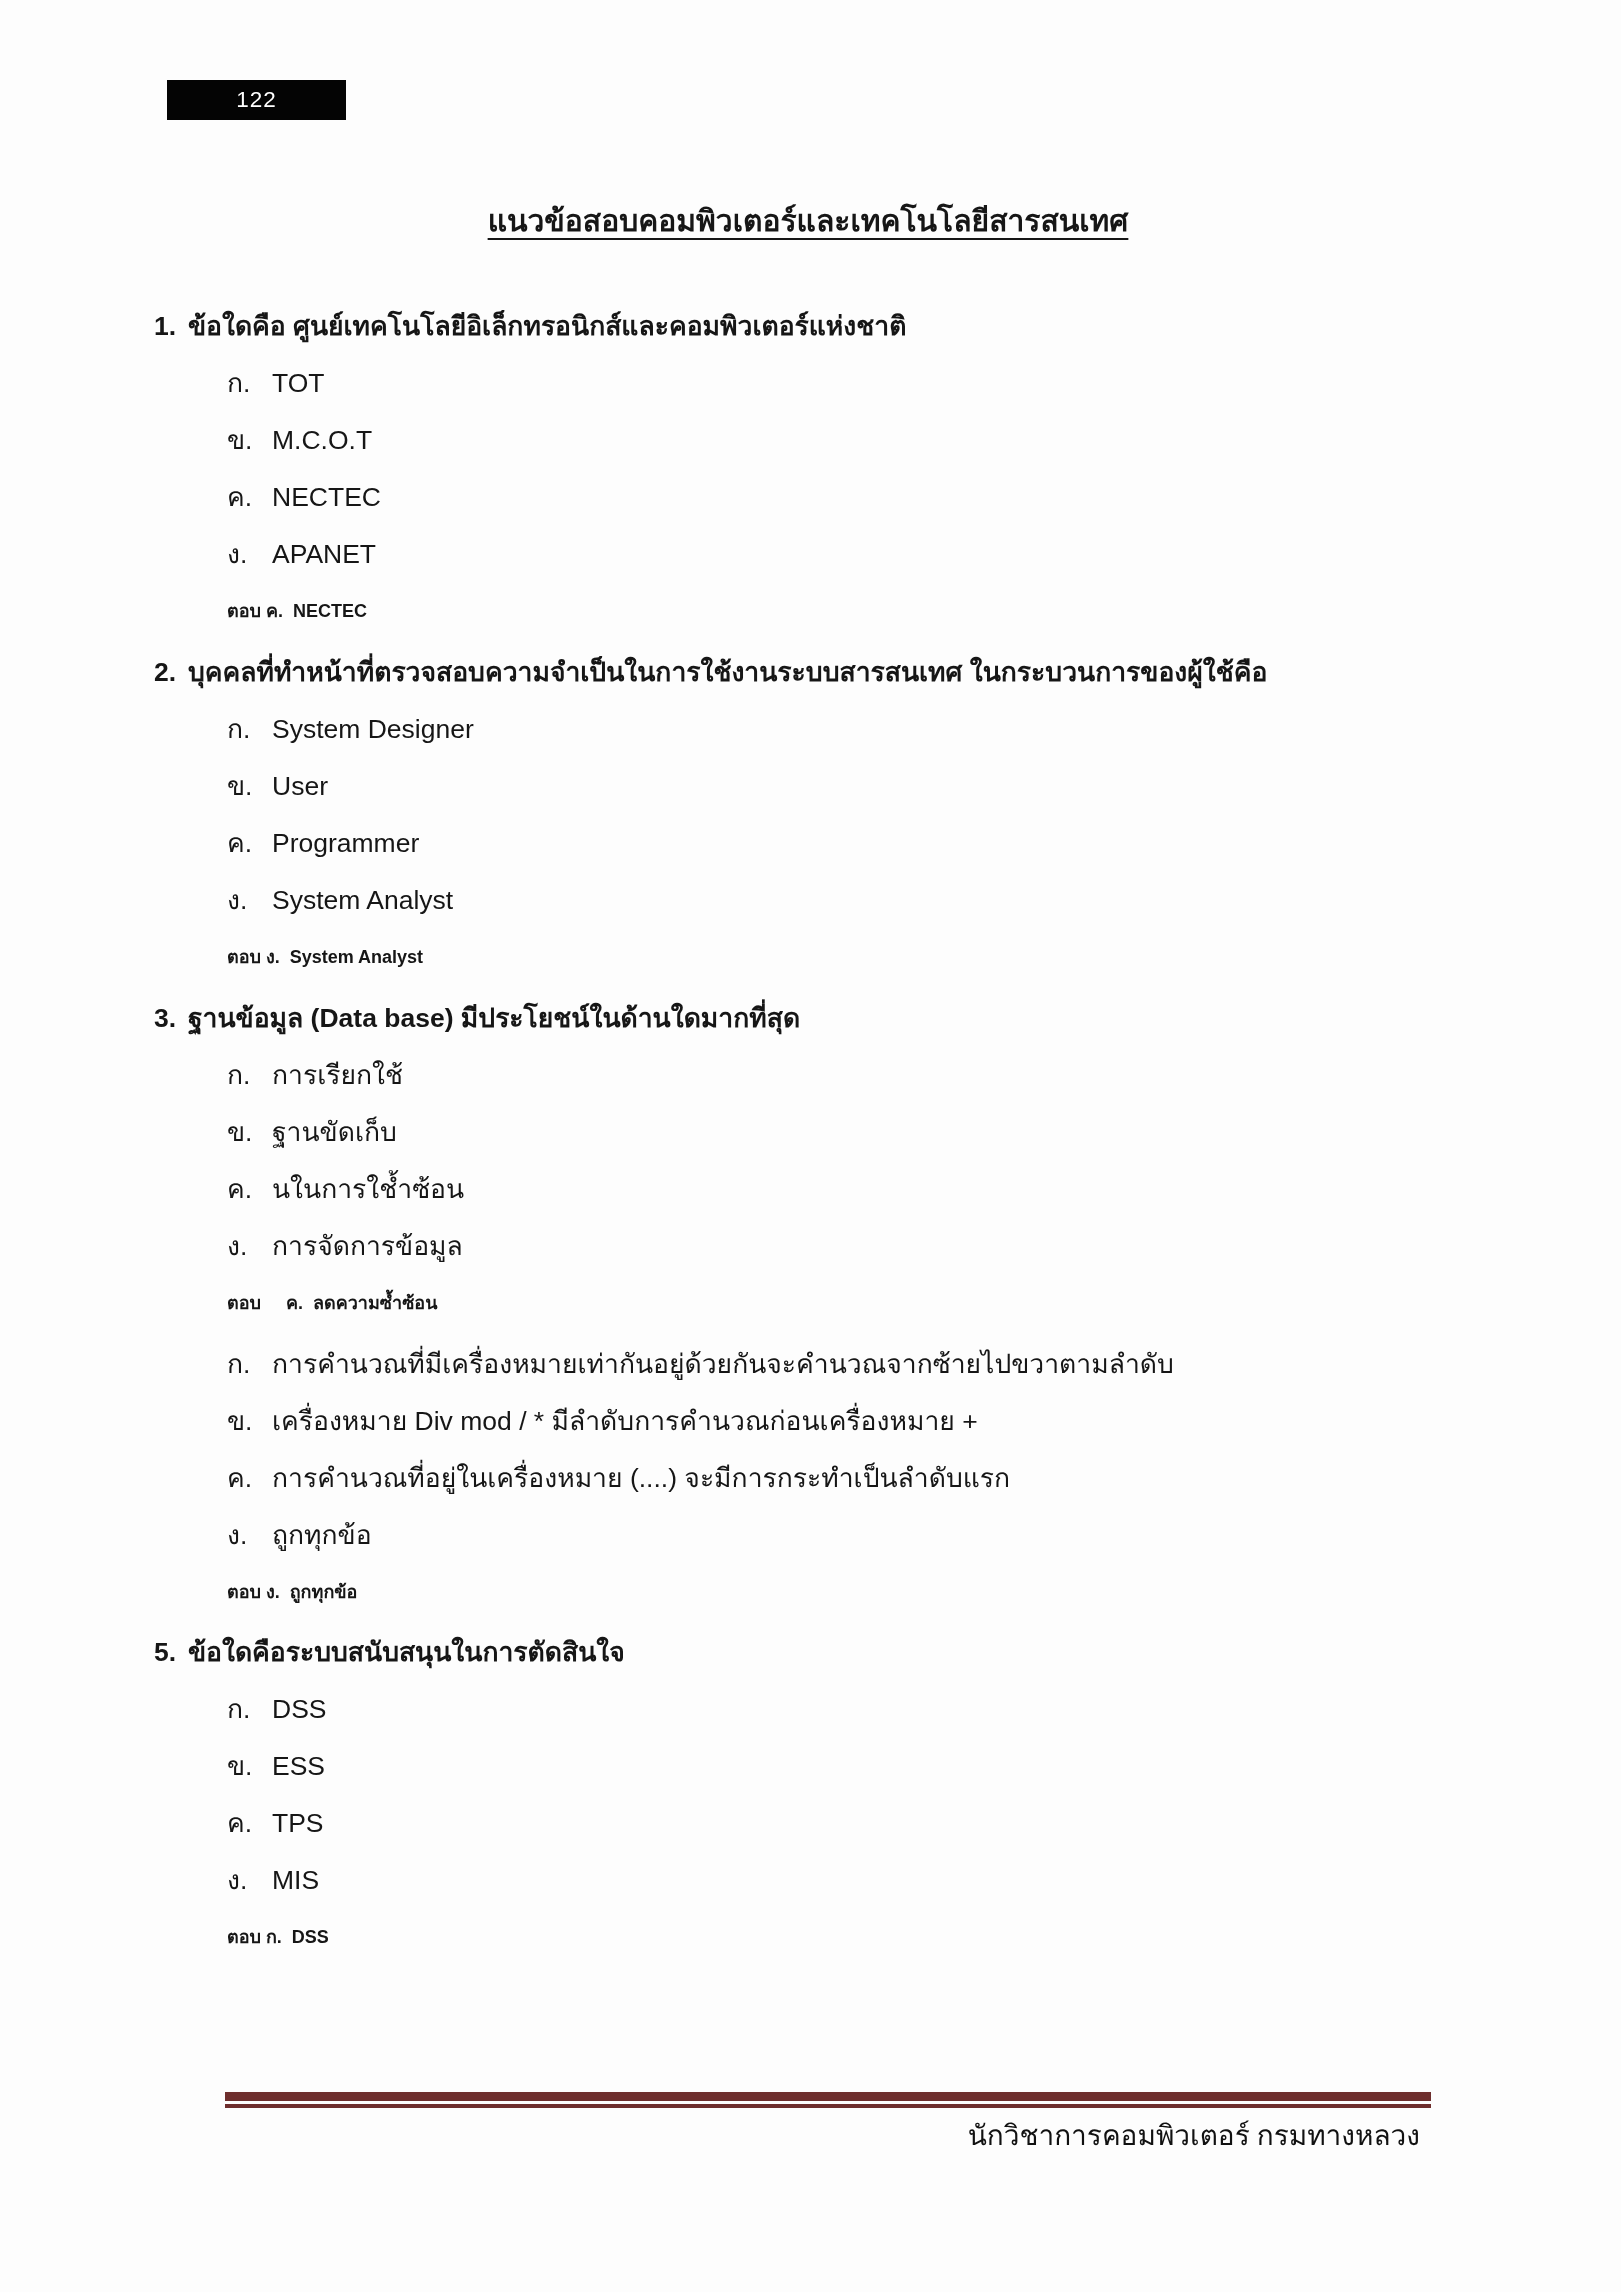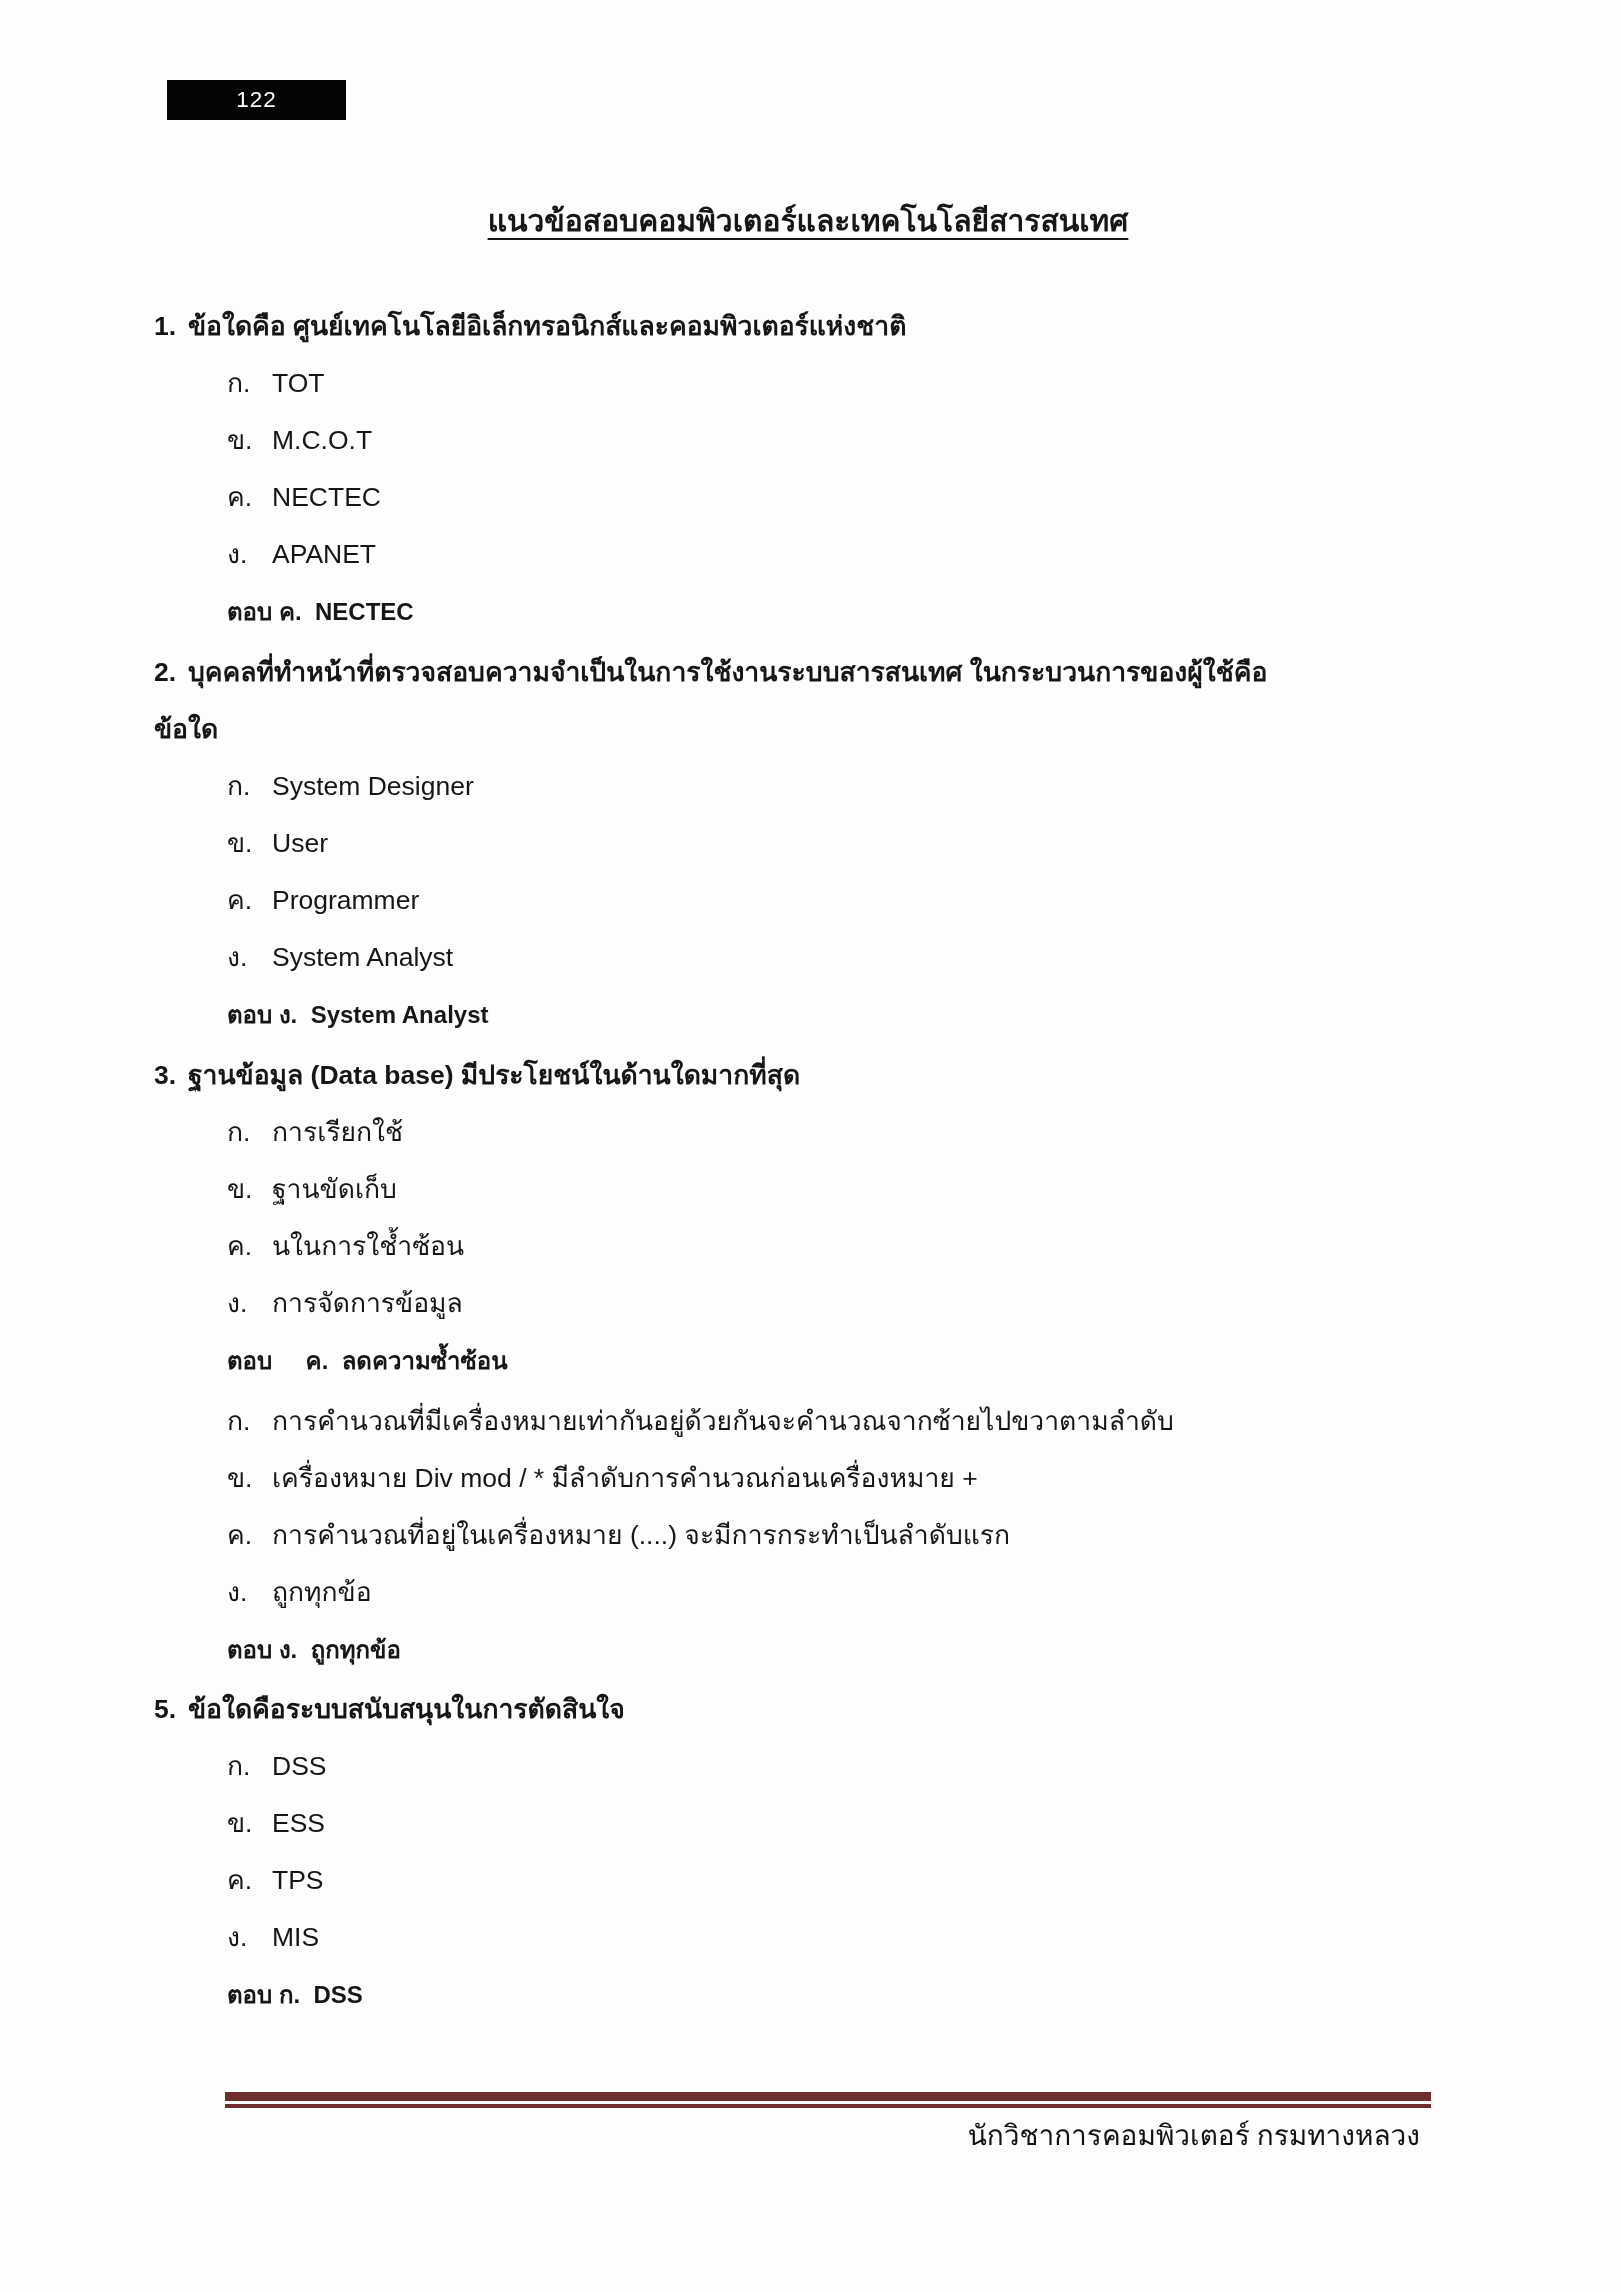--- a/index.html
+++ b/index.html
@@ -52,21 +52,21 @@
     display:flex;
     padding-left:73px;
     font-size:26.5px;
     line-height:57px;
   }
   .opt-label { flex:none; width:45px; }
   .opt-text  { flex:1; }
 
   .answer {
     padding-left:73px;
-    font-size:24px;
+    font-size:18px;
     line-height:57px;
     font-weight:bold;
     white-space:pre-wrap;
   }
 
   
   .footer-rule {
     position:absolute; left:225px; top:2092px; width:1206px;
   }
   .footer-rule .rule-thick { height:8.8px;  background:#6e2e2d; }
@@ -113,21 +113,20 @@
         <span class="opt-label">ง.</span>
         <span class="opt-text">APANET</span>
       </div>
       <div class="answer">ตอบ ค.  NECTEC</div>
     </section>
 
     <section class="question">
       <div class="q-head">
         <span class="q-num">2.</span><span class="q-text">บุคคลที่ทำหน้าที่ตรวจสอบความจำเป็นในการใช้งานระบบสารสนเทศ ในกระบวนการของผู้ใช้คือ</span>
       </div>
-      <div class="q-head">ข้อใด</div>
       <div class="option">
         <span class="opt-label">ก.</span>
         <span class="opt-text">System Designer</span>
       </div>
       <div class="option">
         <span class="opt-label">ข.</span>
         <span class="opt-text">User</span>
       </div>
       <div class="option">
         <span class="opt-label">ค.</span>

